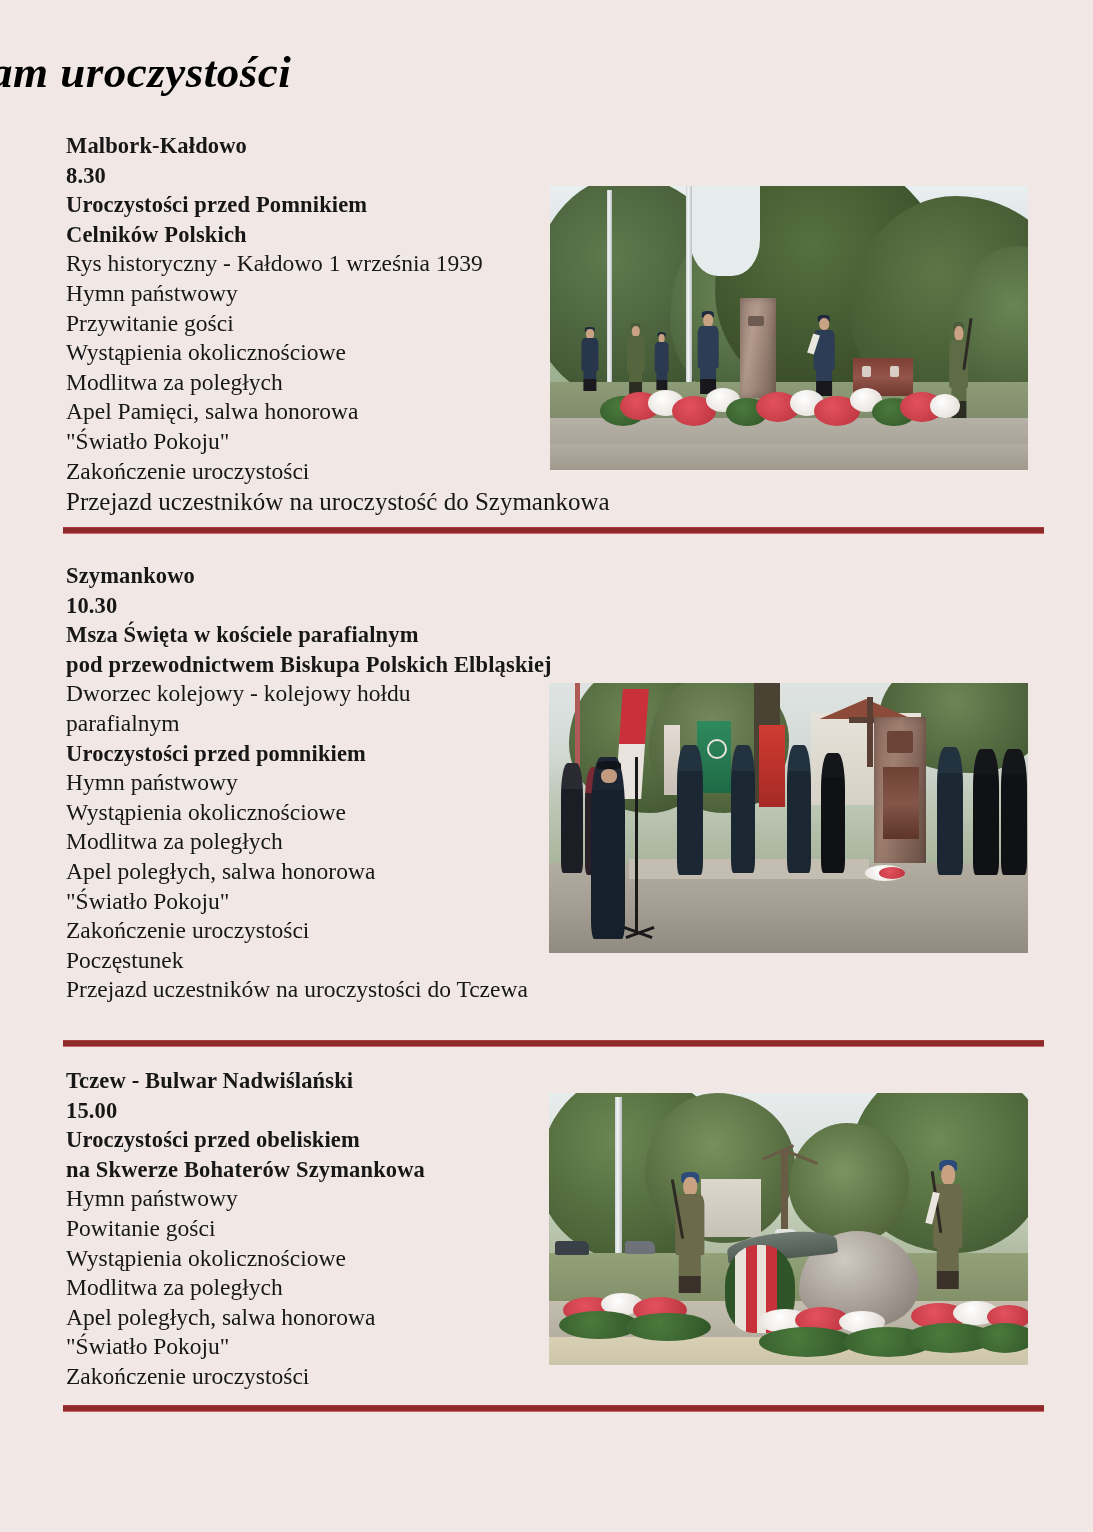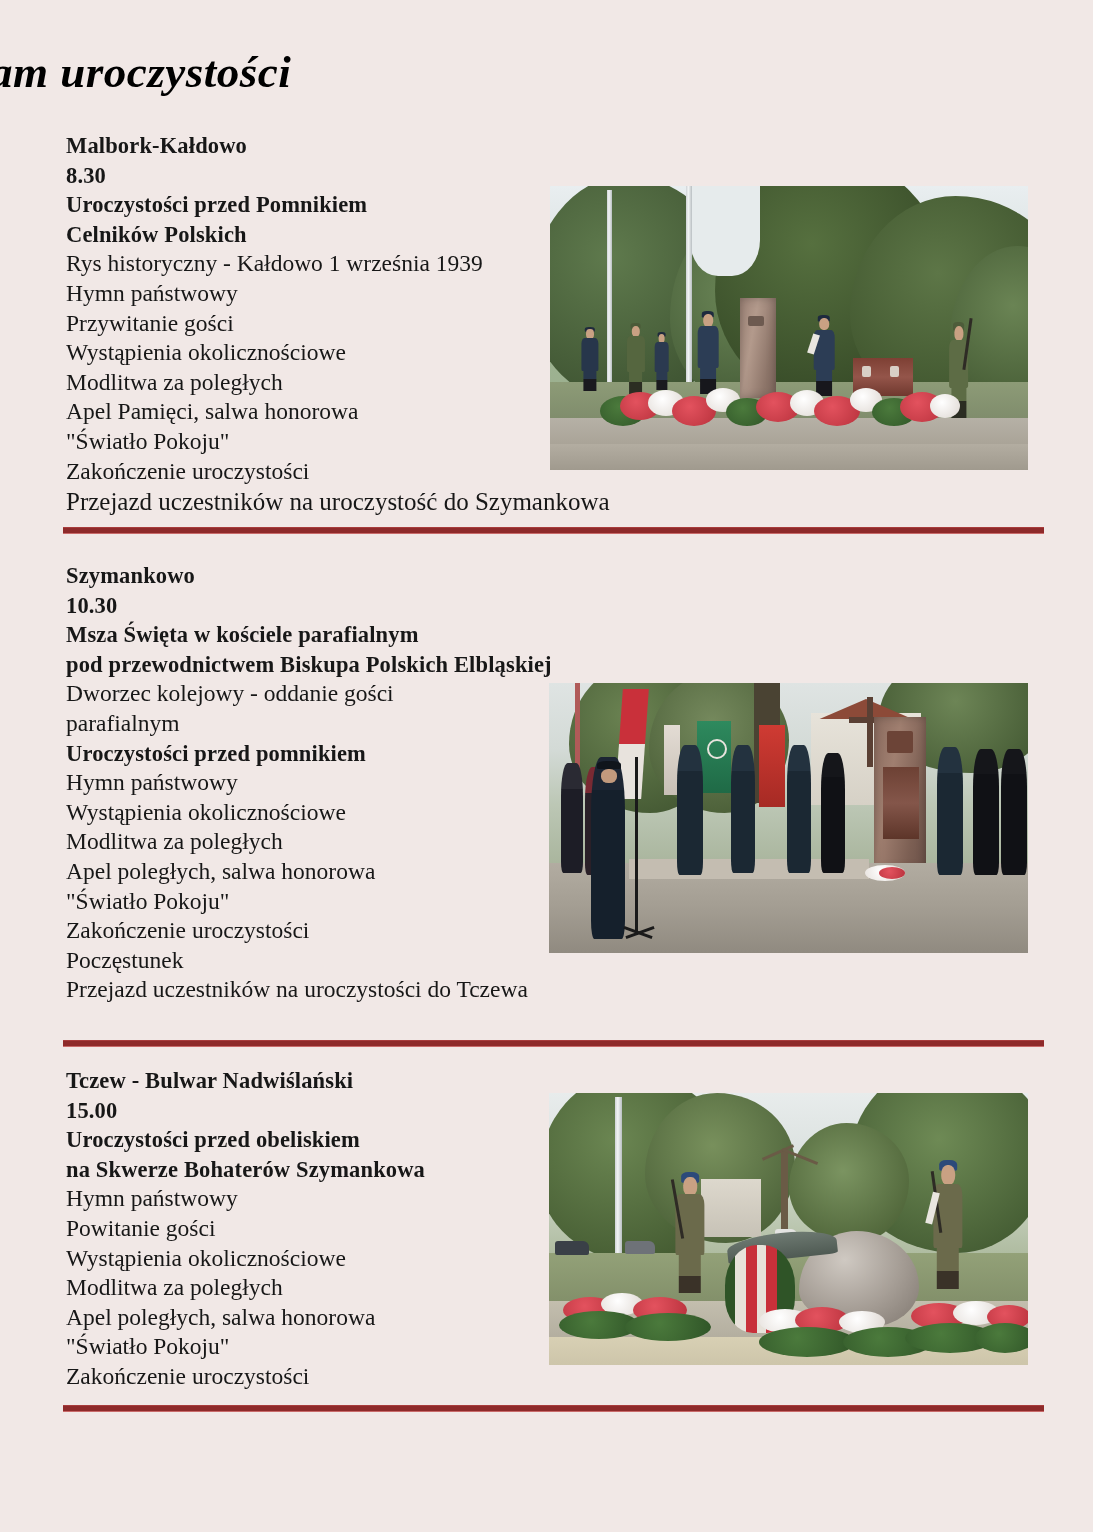--- a/index.html
+++ b/index.html
@@ -272,21 +272,21 @@
   </div>
 
   <div class="rule" style="top:527px;"></div>
 
   <div class="section" style="top:561px;">
     <div class="sec-lines">
       <div class="line bold">Szymankowo</div>
       <div class="line bold">10.30</div>
       <div class="line bold">Msza Święta w kościele parafialnym</div>
       <div class="line bold">pod przewodnictwem Biskupa Polskich Elbląskiej</div>
-      <div class="line">Dworzec kolejowy - oddanie gości</div>
+      <div class="line">Dworzec kolejowy - kolejowy hołdu</div>
       <div class="line">parafialnym</div>
       <div class="line bold">Uroczystości przed pomnikiem</div>
       <div class="line">Hymn państwowy</div>
       <div class="line">Wystąpienia okolicznościowe</div>
       <div class="line">Modlitwa za poległych</div>
       <div class="line">Apel poległych, salwa honorowa</div>
       <div class="line">"Światło Pokoju"</div>
       <div class="line">Zakończenie uroczystości</div>
       <div class="line">Poczęstunek</div>
       <div class="line">Przejazd uczestników na uroczystości do Tczewa</div>

